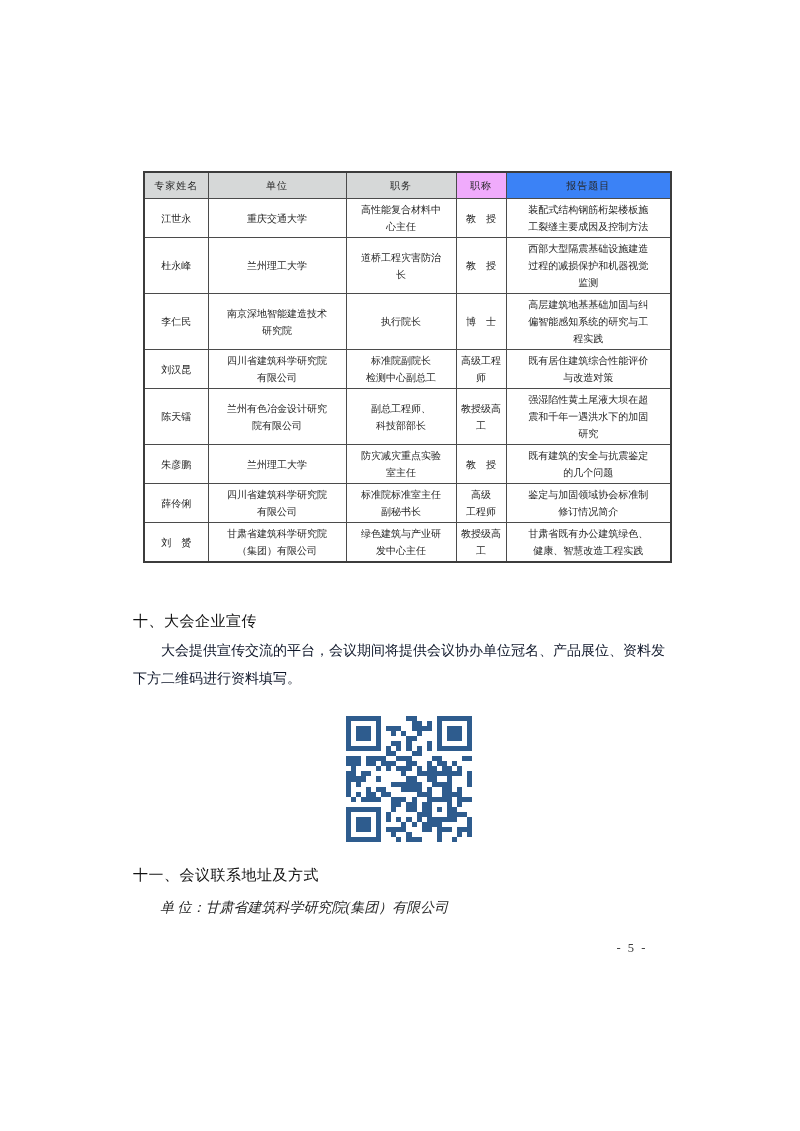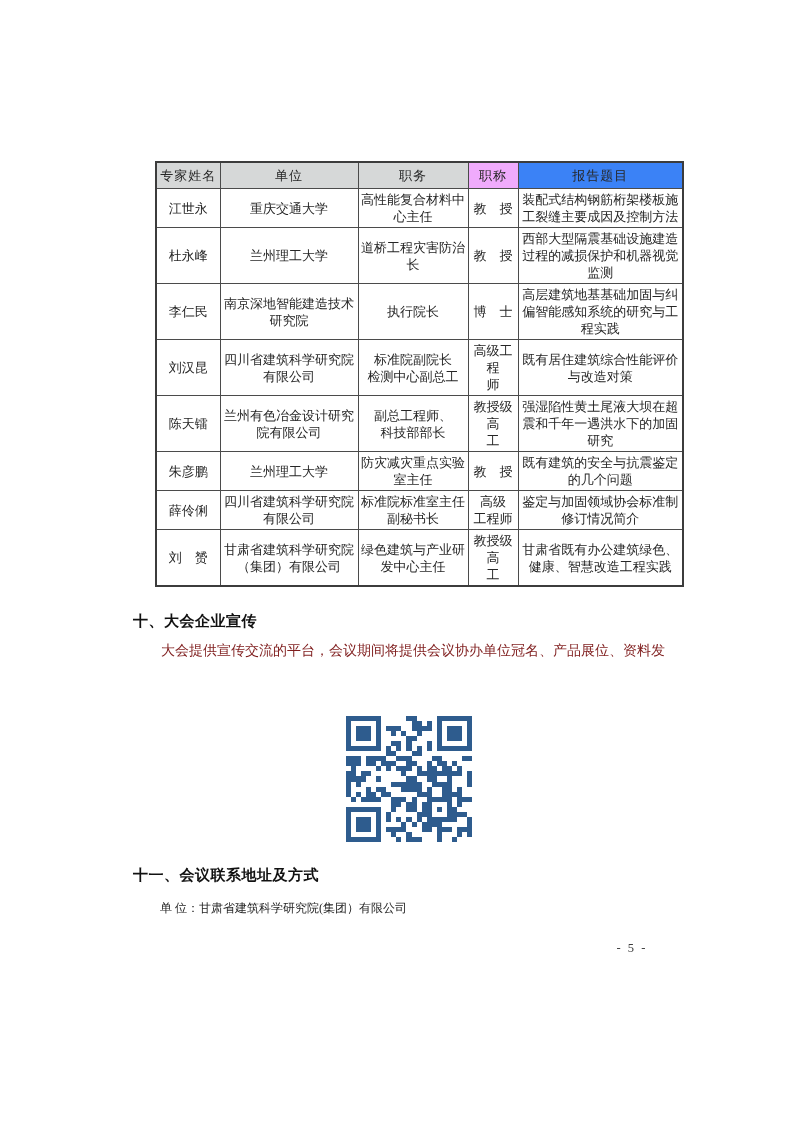--- a/index.html
+++ b/index.html
@@ -2,50 +2,50 @@
 <html><head>
 <meta charset="utf-8">
 <style>
   html,body{margin:0;padding:0;background:#9a9a9a;}
   .page{
     position:relative;width:800px;height:1131px;margin:0 auto;background:#ffffff;
     font-family:"Liberation Serif","DejaVu Serif",serif;color:#1f1f1f;overflow:hidden;
   }
   
   .expert-table{
-    position:absolute;left:143px;top:161px;width:527px;
+    position:absolute;left:143px;top:171px;width:527px;
     border-collapse:collapse;table-layout:fixed;
-    font-size:13px;line-height:17px;margin-left:12px;
+    font-size:10px;line-height:17px;
   }
   .expert-table th,.expert-table td{
     border:1px solid #4b4b4b;text-align:center;vertical-align:middle;
     padding:2px 1px;white-space:pre-line;font-weight:normal;color:#262626;
     overflow:hidden;
   }
   .expert-table th{height:21px;letter-spacing:1px;}
   .expert-table{border:2px solid #3c3c3c;}
   
   .sec-heading{
-    position:absolute;left:133px;font-size:15px;font-weight:bold;color:#111;
+    position:absolute;left:133px;font-size:15px;font-weight:normal;color:#111;
     letter-spacing:0.5px;white-space:nowrap;
   }
   .promo-heading{top:612px;}
   .promo-para{
-    position:absolute;left:133px;top:637px;width:545px;font-size:14px;color:#7f1d1d;
+    position:absolute;left:133px;top:637px;width:545px;font-size:14px;color:#0f172a;
   }
   .para-line{white-space:nowrap;height:28px;line-height:28px;}
   .para-line.first{text-indent:28px;}
   
   .qr-box{position:absolute;left:346px;top:716px;width:126px;height:126px;}
   .qr-box svg{width:126px;height:126px;display:block;}
   
   .contact-heading{top:866px;}
   .contact-line{
-    position:absolute;left:160px;font-size:12px;color:#262626;white-space:nowrap;
-    height:20px;line-height:20px;
+    position:absolute;left:160px;font-size:14px;color:#262626;white-space:nowrap;
+    height:20px;line-height:20px;font-style:italic;
   }
   .unit-line{top:898px;}
   .addr-line{top:928px;}
   
   .page-number{
     position:absolute;left:606px;top:941px;width:52px;text-align:center;
     font-size:12.5px;color:#3a3a3a;letter-spacing:2px;white-space:nowrap;
     font-family:"Liberation Serif","DejaVu Serif",serif;
   }
 </style>
@@ -155,20 +155,21 @@
           <td>甘肃省既有办公建筑绿色、
 健康、智慧改造工程实践</td>
         </tr>
       </tbody>
   </table>
 
   <div class="sec-heading promo-heading">十、大会企业宣传</div>
 
   <div class="promo-para">
     <div class="para-line first">大会提供宣传交流的平台，会议期间将提供会议协办单位冠名、产品展位、资料发</div>
+    <div class="para-line">下方二维码进行资料填写。</div>
   </div>
 
   <div class="qr-box">
     <svg id="qr-svg" viewBox="0 0 25 25" shape-rendering="crispEdges" xmlns="http://www.w3.org/2000/svg">
         <rect x="0" y="0" width="25" height="25" fill="#ffffff"></rect>
         <rect x="0" y="0" width="1" height="1" fill="#2e5c8e"></rect>
         <rect x="1" y="0" width="1" height="1" fill="#2e5c8e"></rect>
         <rect x="2" y="0" width="1" height="1" fill="#2e5c8e"></rect>
         <rect x="3" y="0" width="1" height="1" fill="#2e5c8e"></rect>
         <rect x="4" y="0" width="1" height="1" fill="#2e5c8e"></rect>

